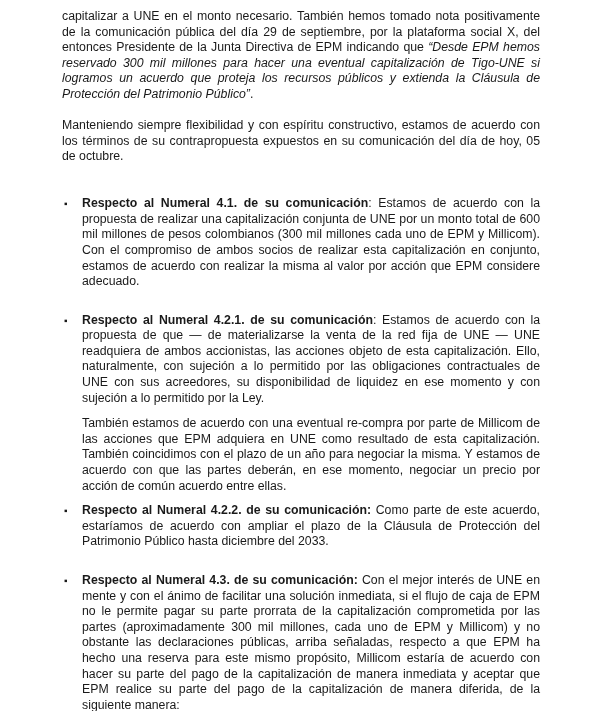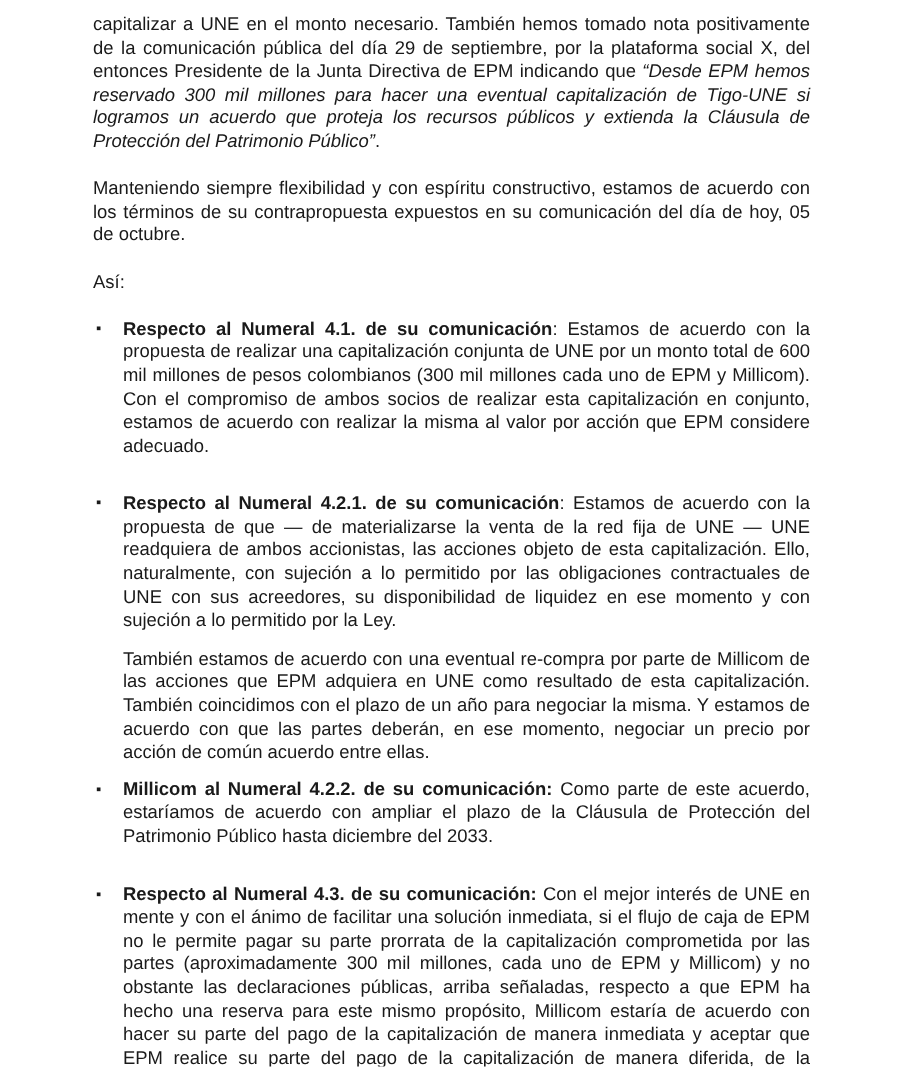--- a/index.html
+++ b/index.html
@@ -15,40 +15,39 @@
   b { font-weight:bold; }
 </style>
 </head>
 <body>
 
 <div class="page">
   <p><span>capitalizar a UNE en el monto necesario. También hemos tomado nota positivamente de la comunicación pública del día 29 de septiembre, por la plataforma social X, del entonces Presidente de la Junta Directiva de EPM indicando que </span><em>“Desde EPM hemos reservado 300 mil millones para hacer una eventual capitalización de Tigo-UNE si logramos un acuerdo que proteja los recursos públicos y extienda la Cláusula de Protección del Patrimonio Público”</em><span>.</span></p>
   <div class="gap"></div>
   <p>Manteniendo siempre flexibilidad y con espíritu constructivo, estamos de acuerdo con los términos de su contrapropuesta expuestos en su comunicación del día de hoy, 05 de octubre.</p>
   <div class="gap"></div>
-  <p>Así:</p>
   <div class="gap"></div>
 
   <div class="bul">
     <span class="dot">▪</span>
     <p><b>Respecto al Numeral 4.1. de su comunicación</b><span>: Estamos de acuerdo con la propuesta de realizar una capitalización conjunta de UNE por un monto total de 600 mil millones de pesos colombianos (300 mil millones cada uno de EPM y Millicom). Con el compromiso de ambos socios de realizar esta capitalización en conjunto, estamos de acuerdo con realizar la misma al valor por acción que EPM considere adecuado.</span></p>
   </div>
   <div class="gap2"></div>
 
   <div class="bul">
     <span class="dot">▪</span>
     <p><b>Respecto al Numeral 4.2.1. de su comunicación</b><span>: Estamos de acuerdo con la propuesta de que — de materializarse la venta de la red fija de UNE — UNE readquiera de ambos accionistas, las acciones objeto de esta capitalización. Ello, naturalmente, con sujeción a lo permitido por las obligaciones contractuales de UNE con sus acreedores, su disponibilidad de liquidez en ese momento y con sujeción a lo permitido por la Ley.</span></p>
     <div class="gap" style="height:10px"></div>
     <p>También estamos de acuerdo con una eventual re-compra por parte de Millicom de las acciones que EPM adquiera en UNE como resultado de esta capitalización. También coincidimos con el plazo de un año para negociar la misma. Y estamos de acuerdo con que las partes deberán, en ese momento, negociar un precio por acción de común acuerdo entre ellas.</p>
   </div>
   <div class="gap" style="height:9px"></div>
 
   <div class="bul">
     <span class="dot">▪</span>
-    <p><b>Millicom al Numeral 4.2.2. de su comunicación:</b><span> Como parte de este acuerdo, estaríamos de acuerdo con ampliar el plazo de la Cláusula de Protección del Patrimonio Público hasta diciembre del 2033.</span></p>
+    <p><b>Respecto al Numeral 4.2.2. de su comunicación:</b><span> Como parte de este acuerdo, estaríamos de acuerdo con ampliar el plazo de la Cláusula de Protección del Patrimonio Público hasta diciembre del 2033.</span></p>
   </div>
   <div class="gap2"></div>
 
   <div class="bul">
     <span class="dot">▪</span>
     <p><b>Respecto al Numeral 4.3. de su comunicación:</b><span> Con el mejor interés de UNE en mente y con el ánimo de facilitar una solución inmediata, si el flujo de caja de EPM no le permite pagar su parte prorrata de la capitalización comprometida por las partes (aproximadamente 300 mil millones, cada uno de EPM y Millicom) y no obstante las declaraciones públicas, arriba señaladas, respecto a que EPM ha hecho una reserva para este mismo propósito, Millicom estaría de acuerdo con hacer su parte del pago de la capitalización de manera inmediata y aceptar que EPM realice su parte del pago de la capitalización de manera diferida, de la siguiente manera:</span></p>
   </div>
 
 </div>
 

